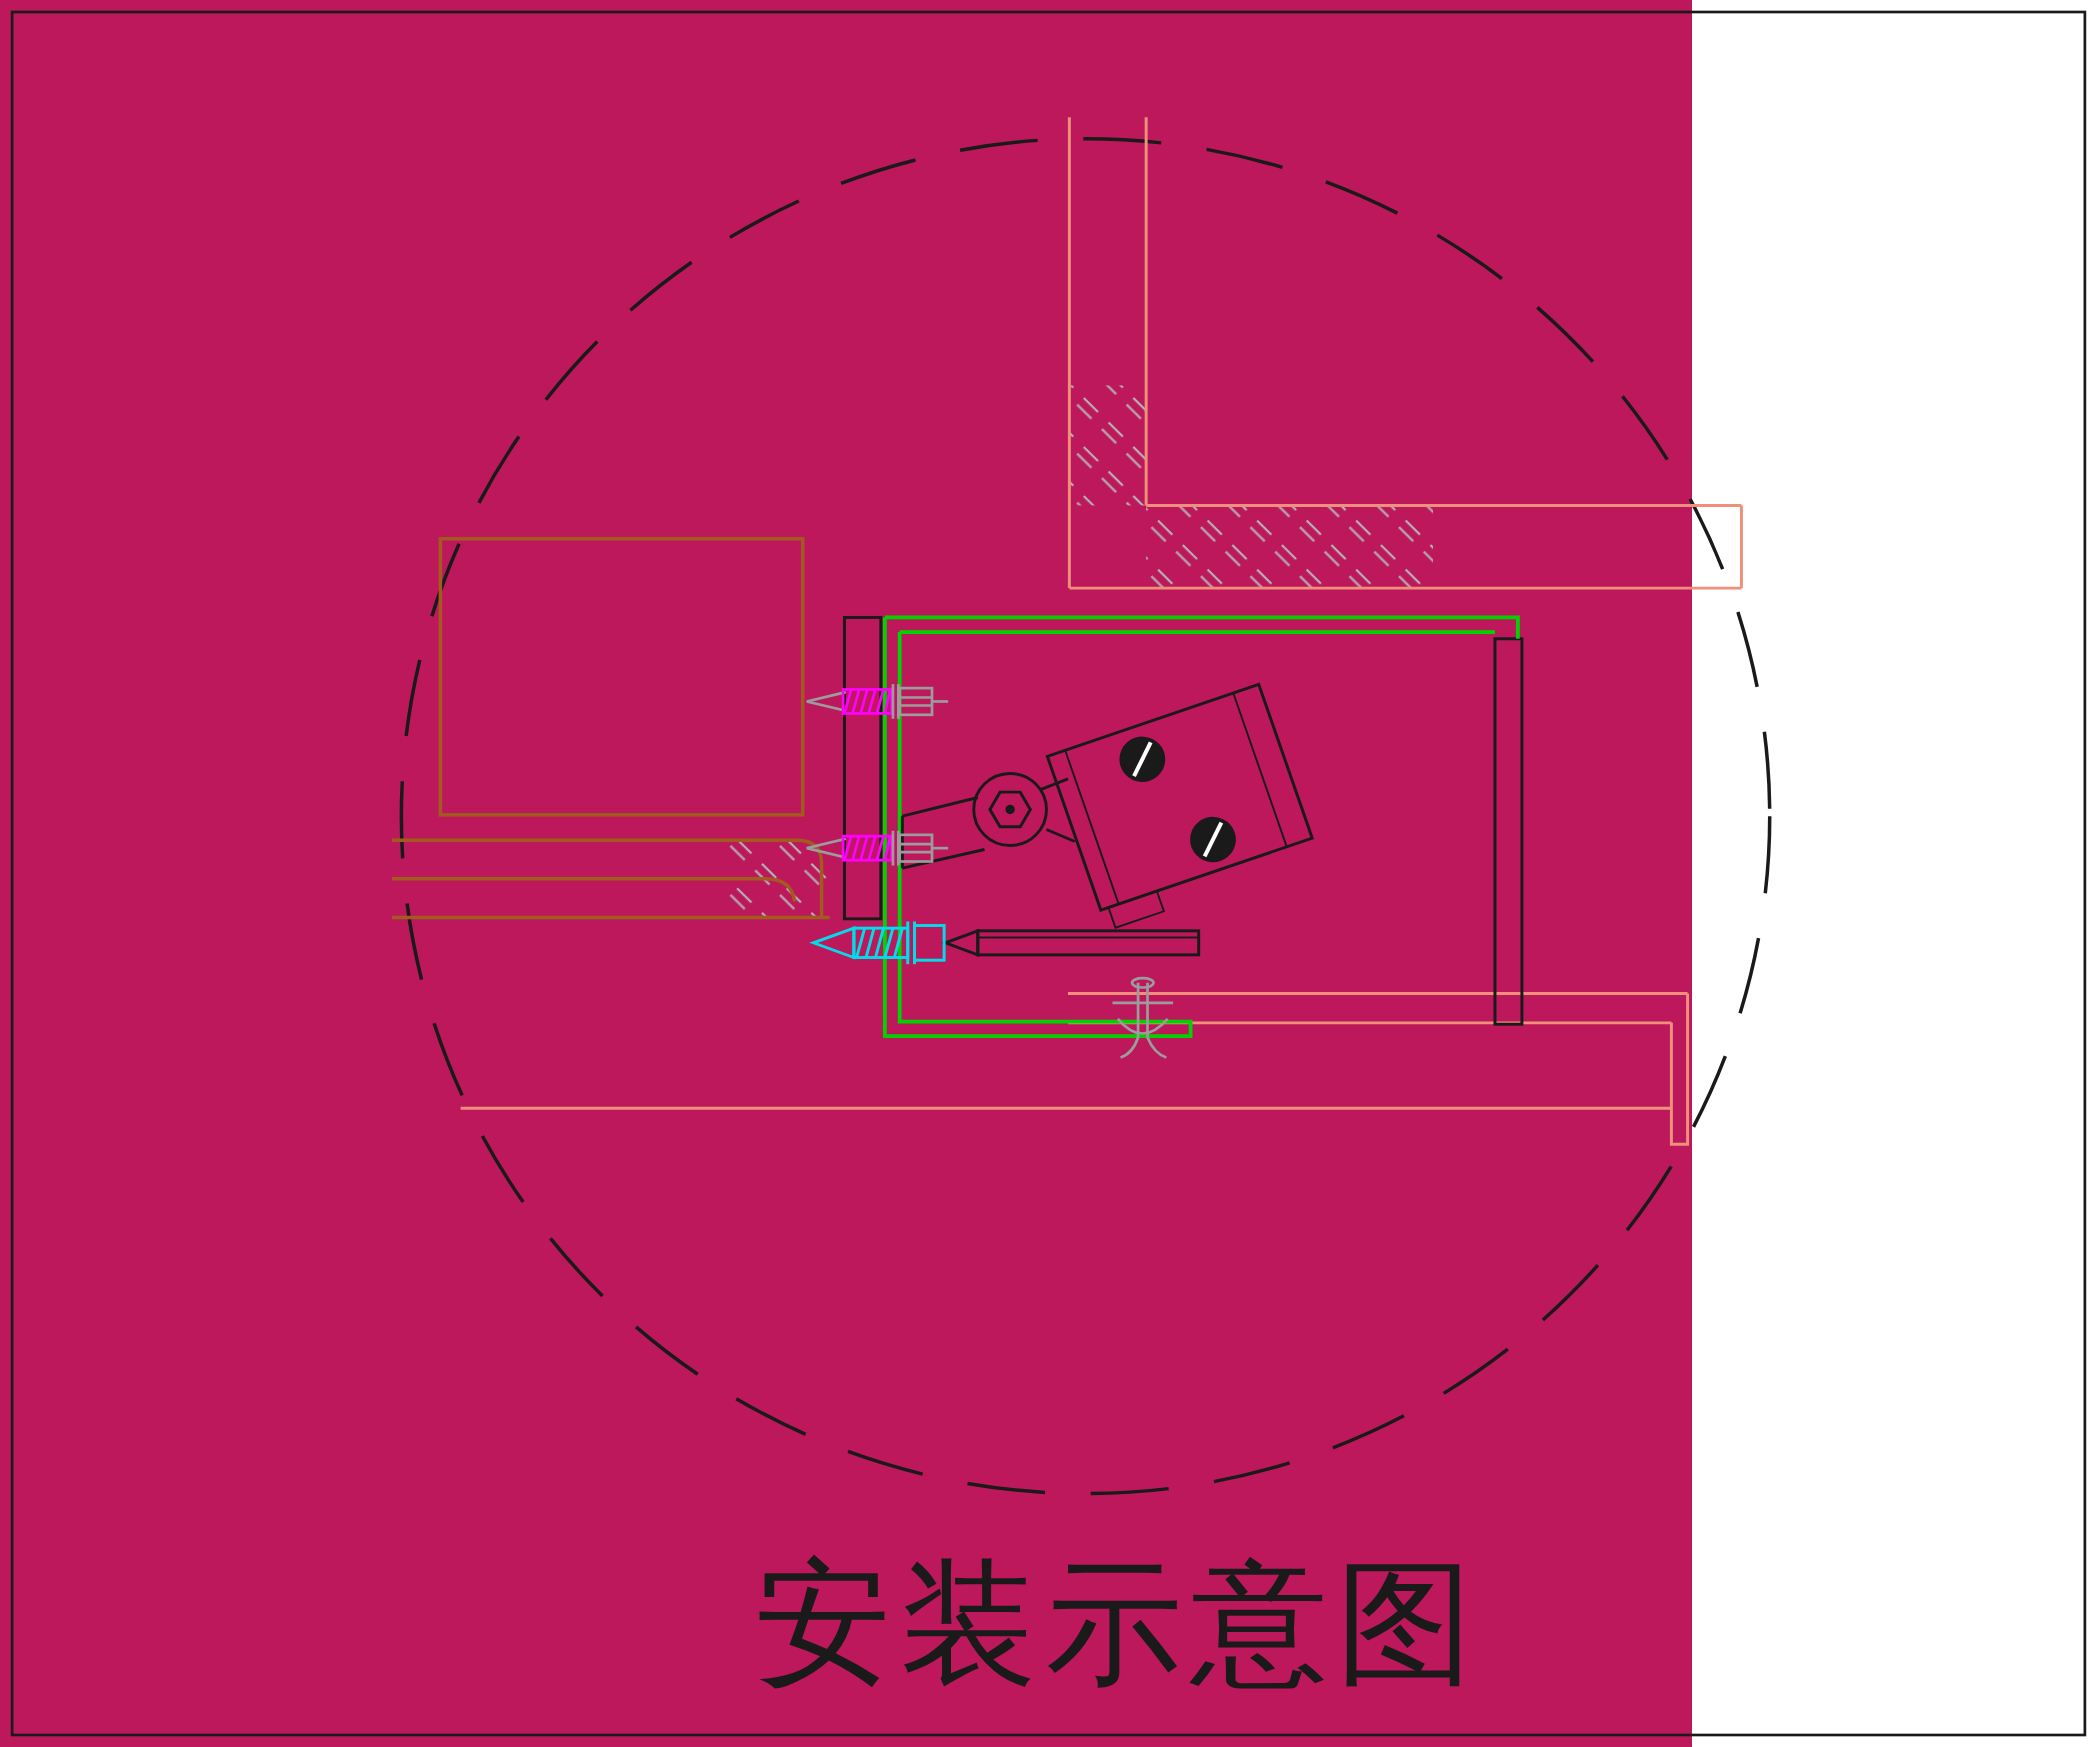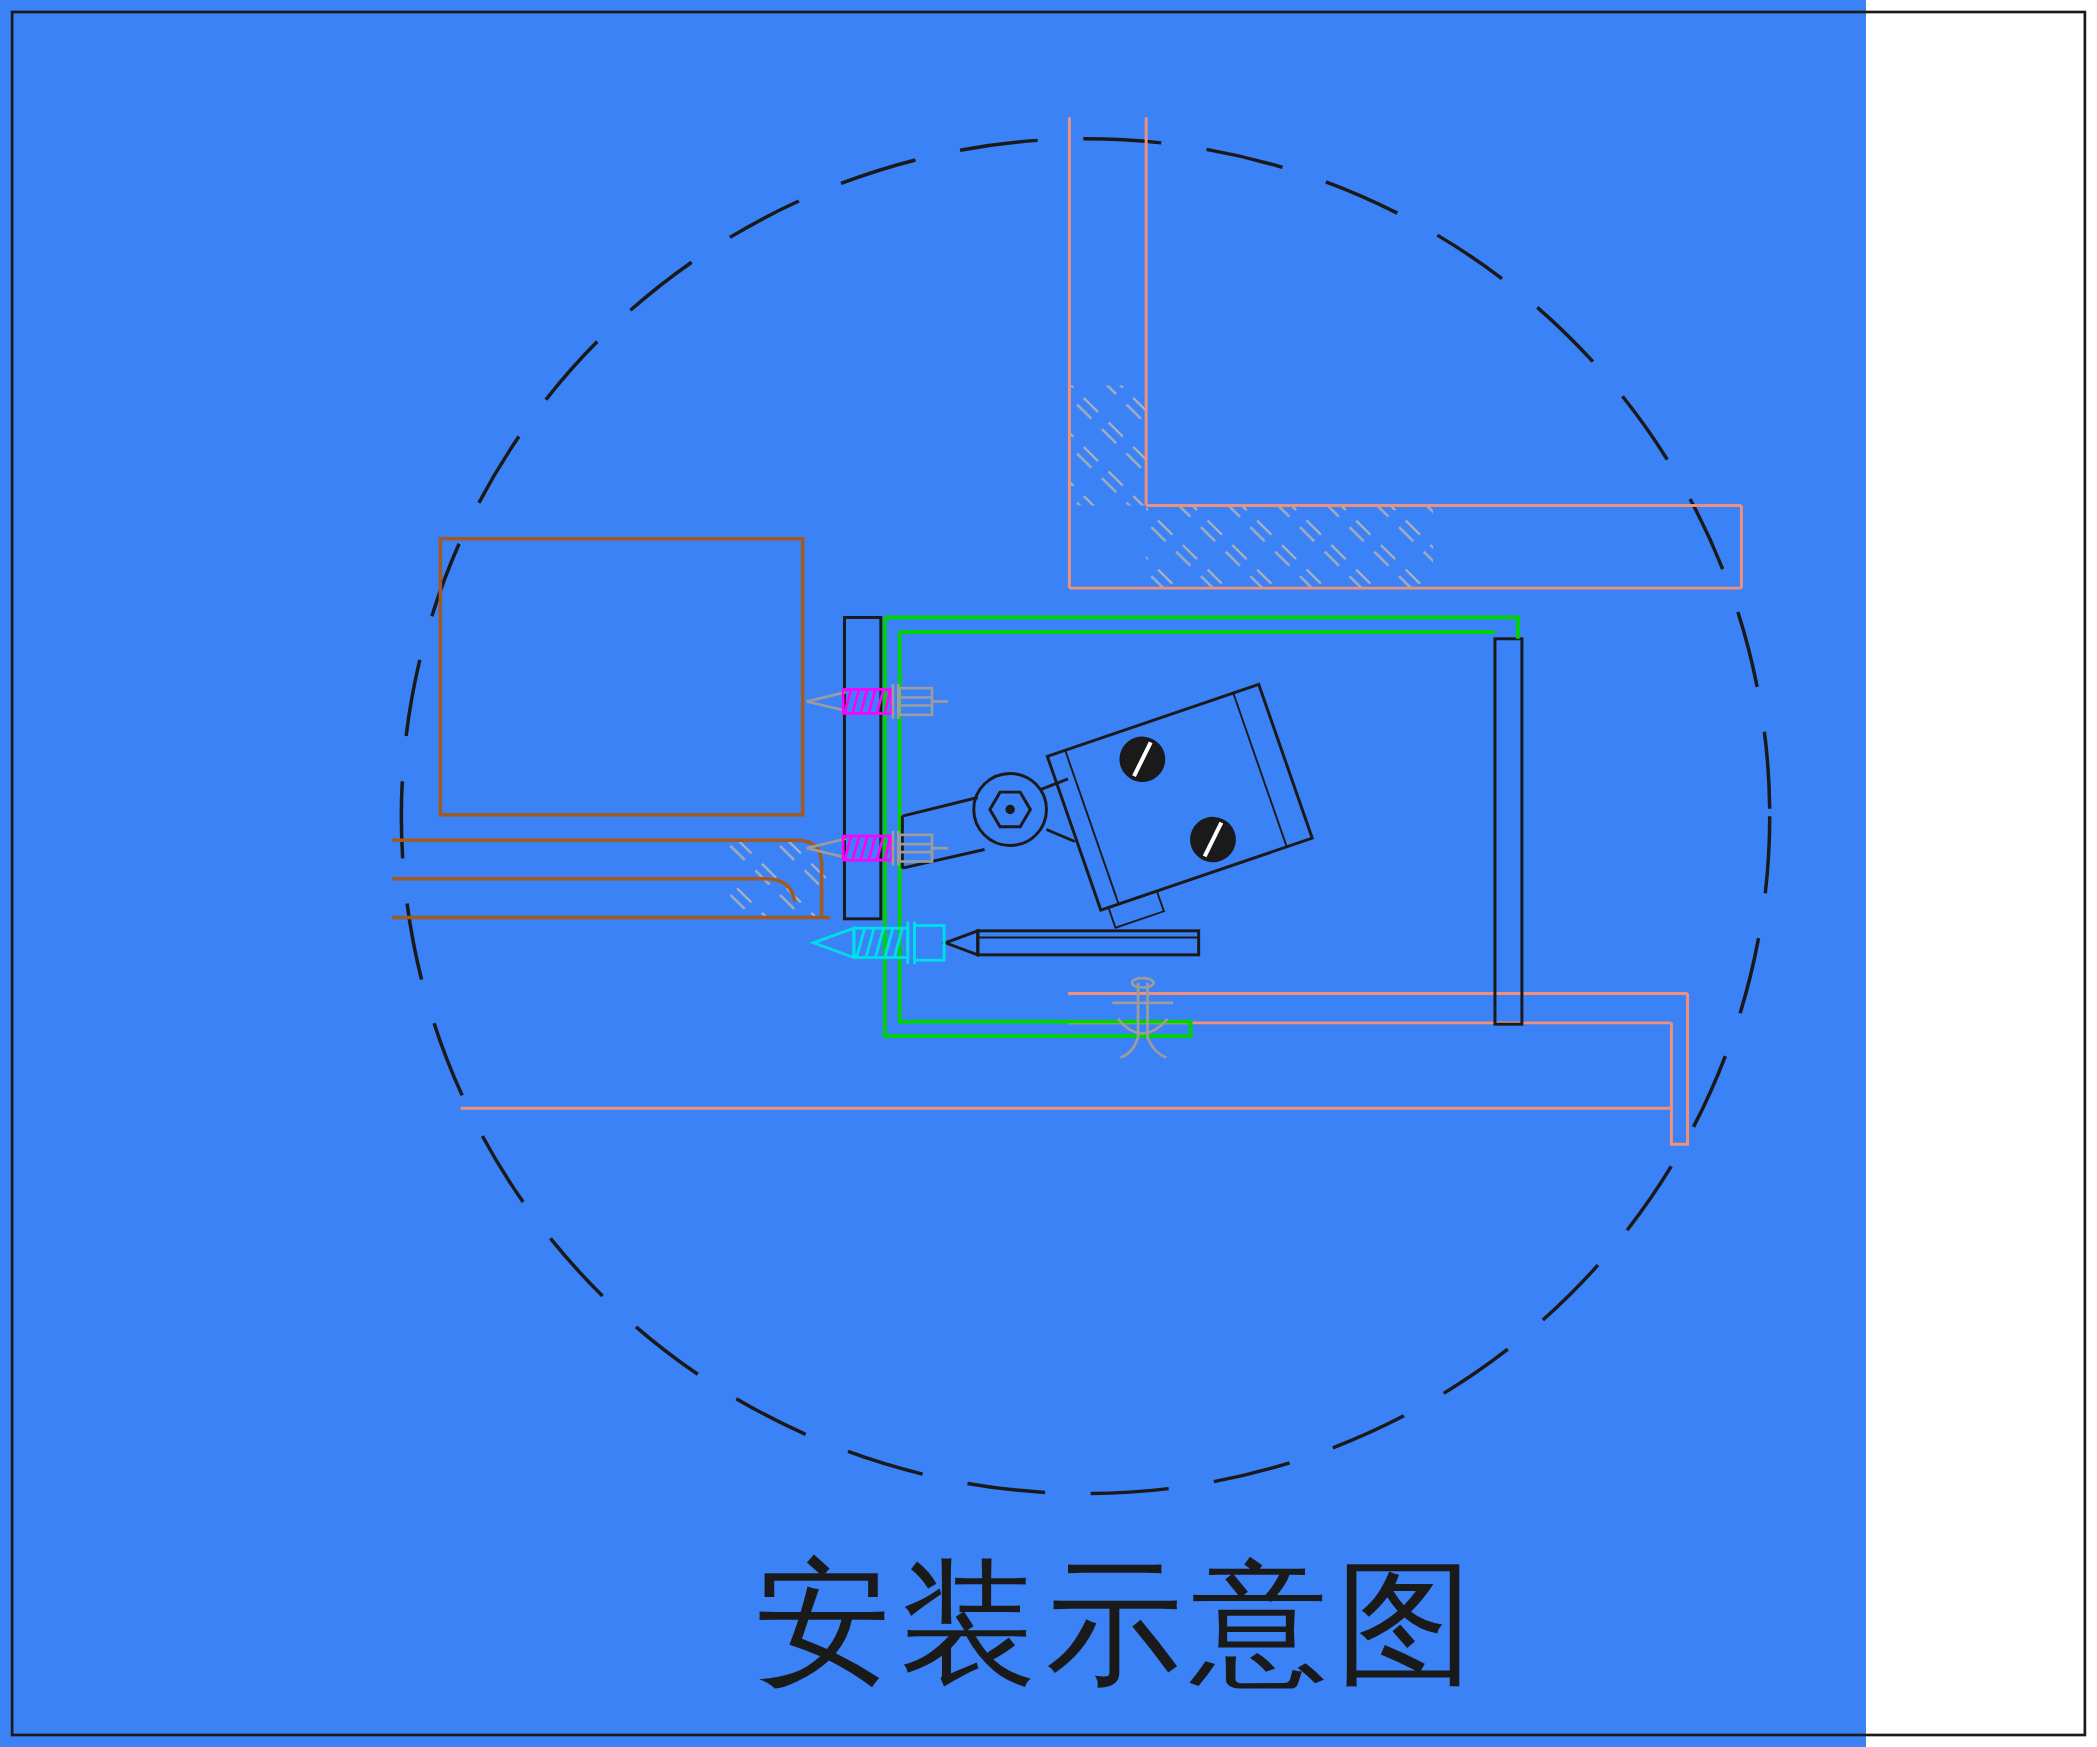--- a/index.html
+++ b/index.html
@@ -1,17 +1,17 @@
 <!DOCTYPE html>
 <html style="--line: #1a1a1a; --wall: #f0907a; --panel: #a35a1e; --bracket: #00d400; --screwA: #ff00ff; --screwB: #00dce8; --hatch: #b3b3b3; --hardware: #9c9c9c;font-size:11.6px"><head>
 <meta charset="utf-8">
 <style>
   html,body{margin:0;padding:0;background:#fff;}
   body{width:2097px;height:1747px;font-family:"Liberation Sans",sans-serif;}
-  .stage{position:relative;width:1866px;height:1747px;background:#3b82f6;}
+  .stage{position:relative;width:1692px;height:1747px;background:#be185d;}
   svg{display:block;}
   .frame{fill:none;stroke:var(--line);stroke-width:2;}
   .circle{fill:none;stroke:var(--line);stroke-width:2.6;stroke-dasharray:58 34;}
   .wall{fill:none;stroke:var(--wall);stroke-width:2.2;}
   .panel{fill:none;stroke:var(--panel);stroke-width:2.6;}
   .bracket{fill:none;stroke:var(--bracket);stroke-width:2.8;}
   .blk{fill:none;stroke:var(--line);stroke-width:2.2;}
   .blkthin{fill:none;stroke:var(--line);stroke-width:1.4;}
   .hw{fill:none;stroke:var(--hardware);stroke-width:2;}
   .mag{fill:none;stroke:var(--screwA);stroke-width:2;}

